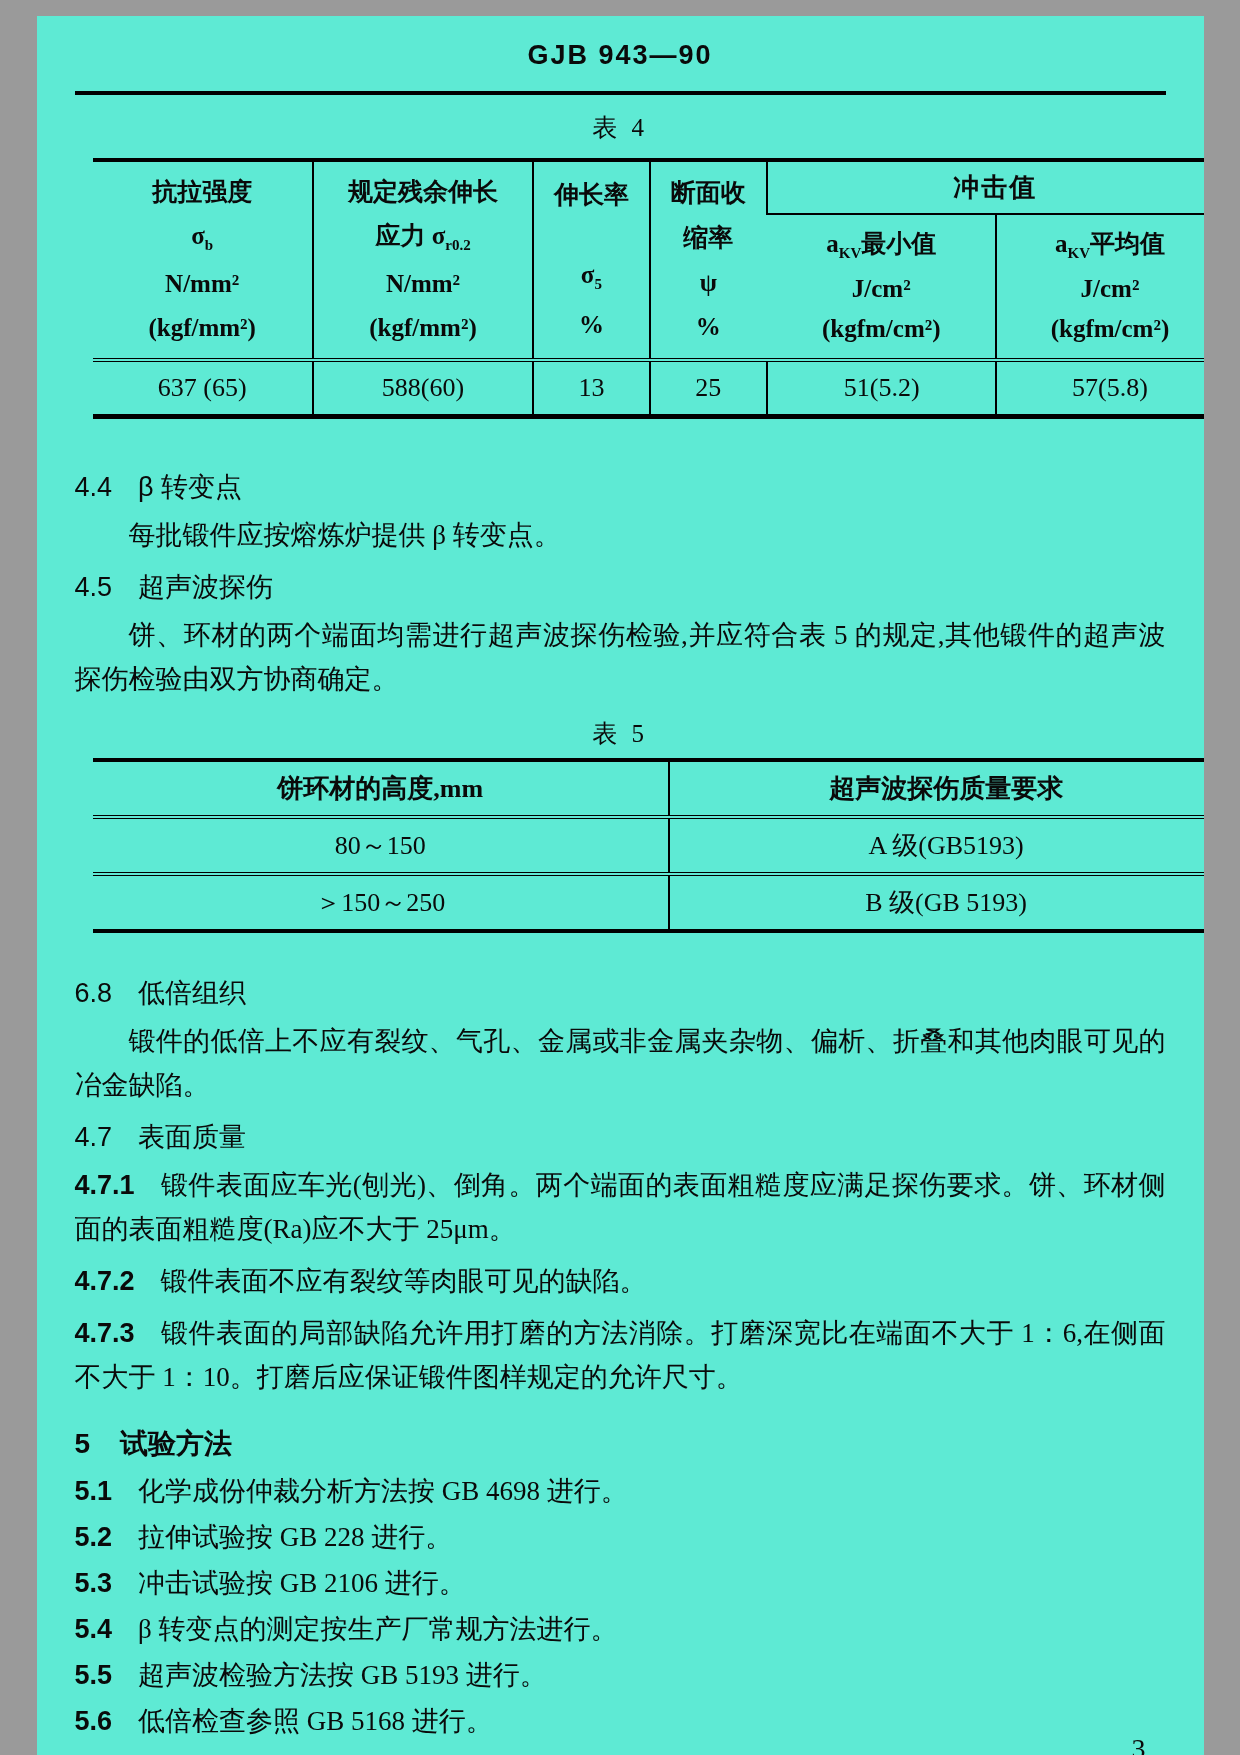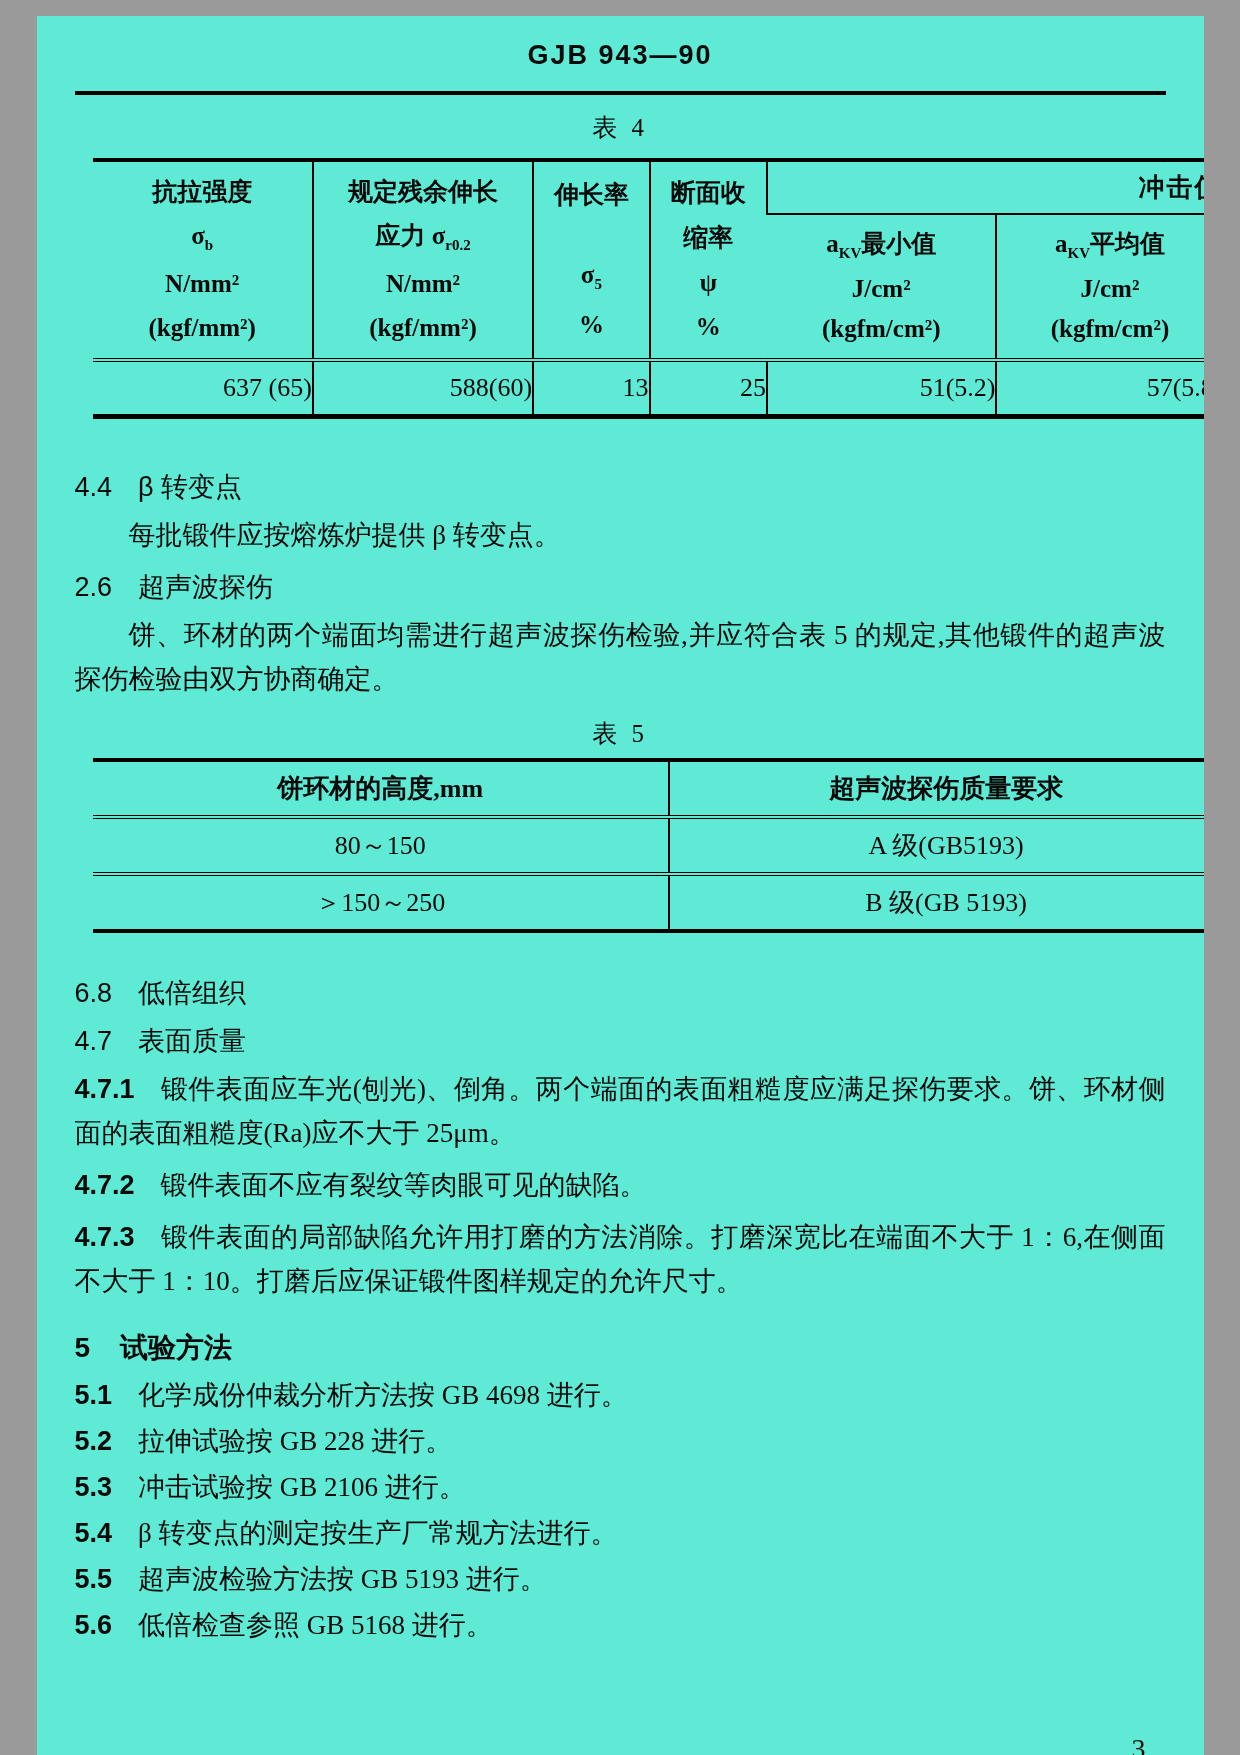--- a/index.html
+++ b/index.html
@@ -38,21 +38,21 @@
   
   table.t4 {
     border-collapse:collapse;
     margin:14px 0 0 18px;
     width:1130px;
     border-top:4px solid #000;
     border-bottom:5px solid #000;
     table-layout:fixed;
   }
   .t4 td {
-    text-align:right; vertical-align:middle;
+    text-align:center; vertical-align:middle;
     border-left:2px solid #000;
     font-size:25px;
   }
   .t4 tr td:first-child { border-left:none; }
   .t4 .impact-title {
     height:54px;
     border-bottom:2px solid #000;
     font-weight:bold;
     font-size:26px;
     letter-spacing:2px;
@@ -213,21 +213,21 @@
         </tr>
       </tbody>
     </table>
 
     <div class="sec-h big-gap">
       <span class="num">4.4</span><span>β 转变点</span>
     </div>
     <p class="para indent">每批锻件应按熔炼炉提供 β 转变点。</p>
 
     <div class="sec-h">
-      <span class="num">2.6</span><span>超声波探伤</span>
+      <span class="num">4.5</span><span>超声波探伤</span>
     </div>
     <p class="para indent">饼、环材的两个端面均需进行超声波探伤检验,并应符合表 5 的规定,其他锻件的超声波探伤检验由双方协商确定。</p>
 
     <div class="tcaption">表 5</div>
 
     <table class="t5">
       <tbody>
         <tr>
           <td>饼环材的高度,mm</td>
           <td>超声波探伤质量要求</td>
@@ -239,20 +239,21 @@
         <tr>
           <td>＞150～250</td>
           <td>B 级(GB 5193)</td>
         </tr>
       </tbody>
     </table>
 
     <div class="sec-h mid-gap">
       <span class="num">6.8</span><span>低倍组织</span>
     </div>
+    <p class="para indent">锻件的低倍上不应有裂纹、气孔、金属或非金属夹杂物、偏析、折叠和其他肉眼可见的冶金缺陷。</p>
 
     <div class="sec-h">
       <span class="num">4.7</span><span>表面质量</span>
     </div>
 
     <p class="para">
       <b class="pnum">4.7.1</b><span>锻件表面应车光(刨光)、倒角。两个端面的表面粗糙度应满足探伤要求。饼、环材侧面的表面粗糙度(Ra)应不大于 25μm。</span>
     </p>
     <p class="para">
       <b class="pnum">4.7.2</b><span>锻件表面不应有裂纹等肉眼可见的缺陷。</span>

